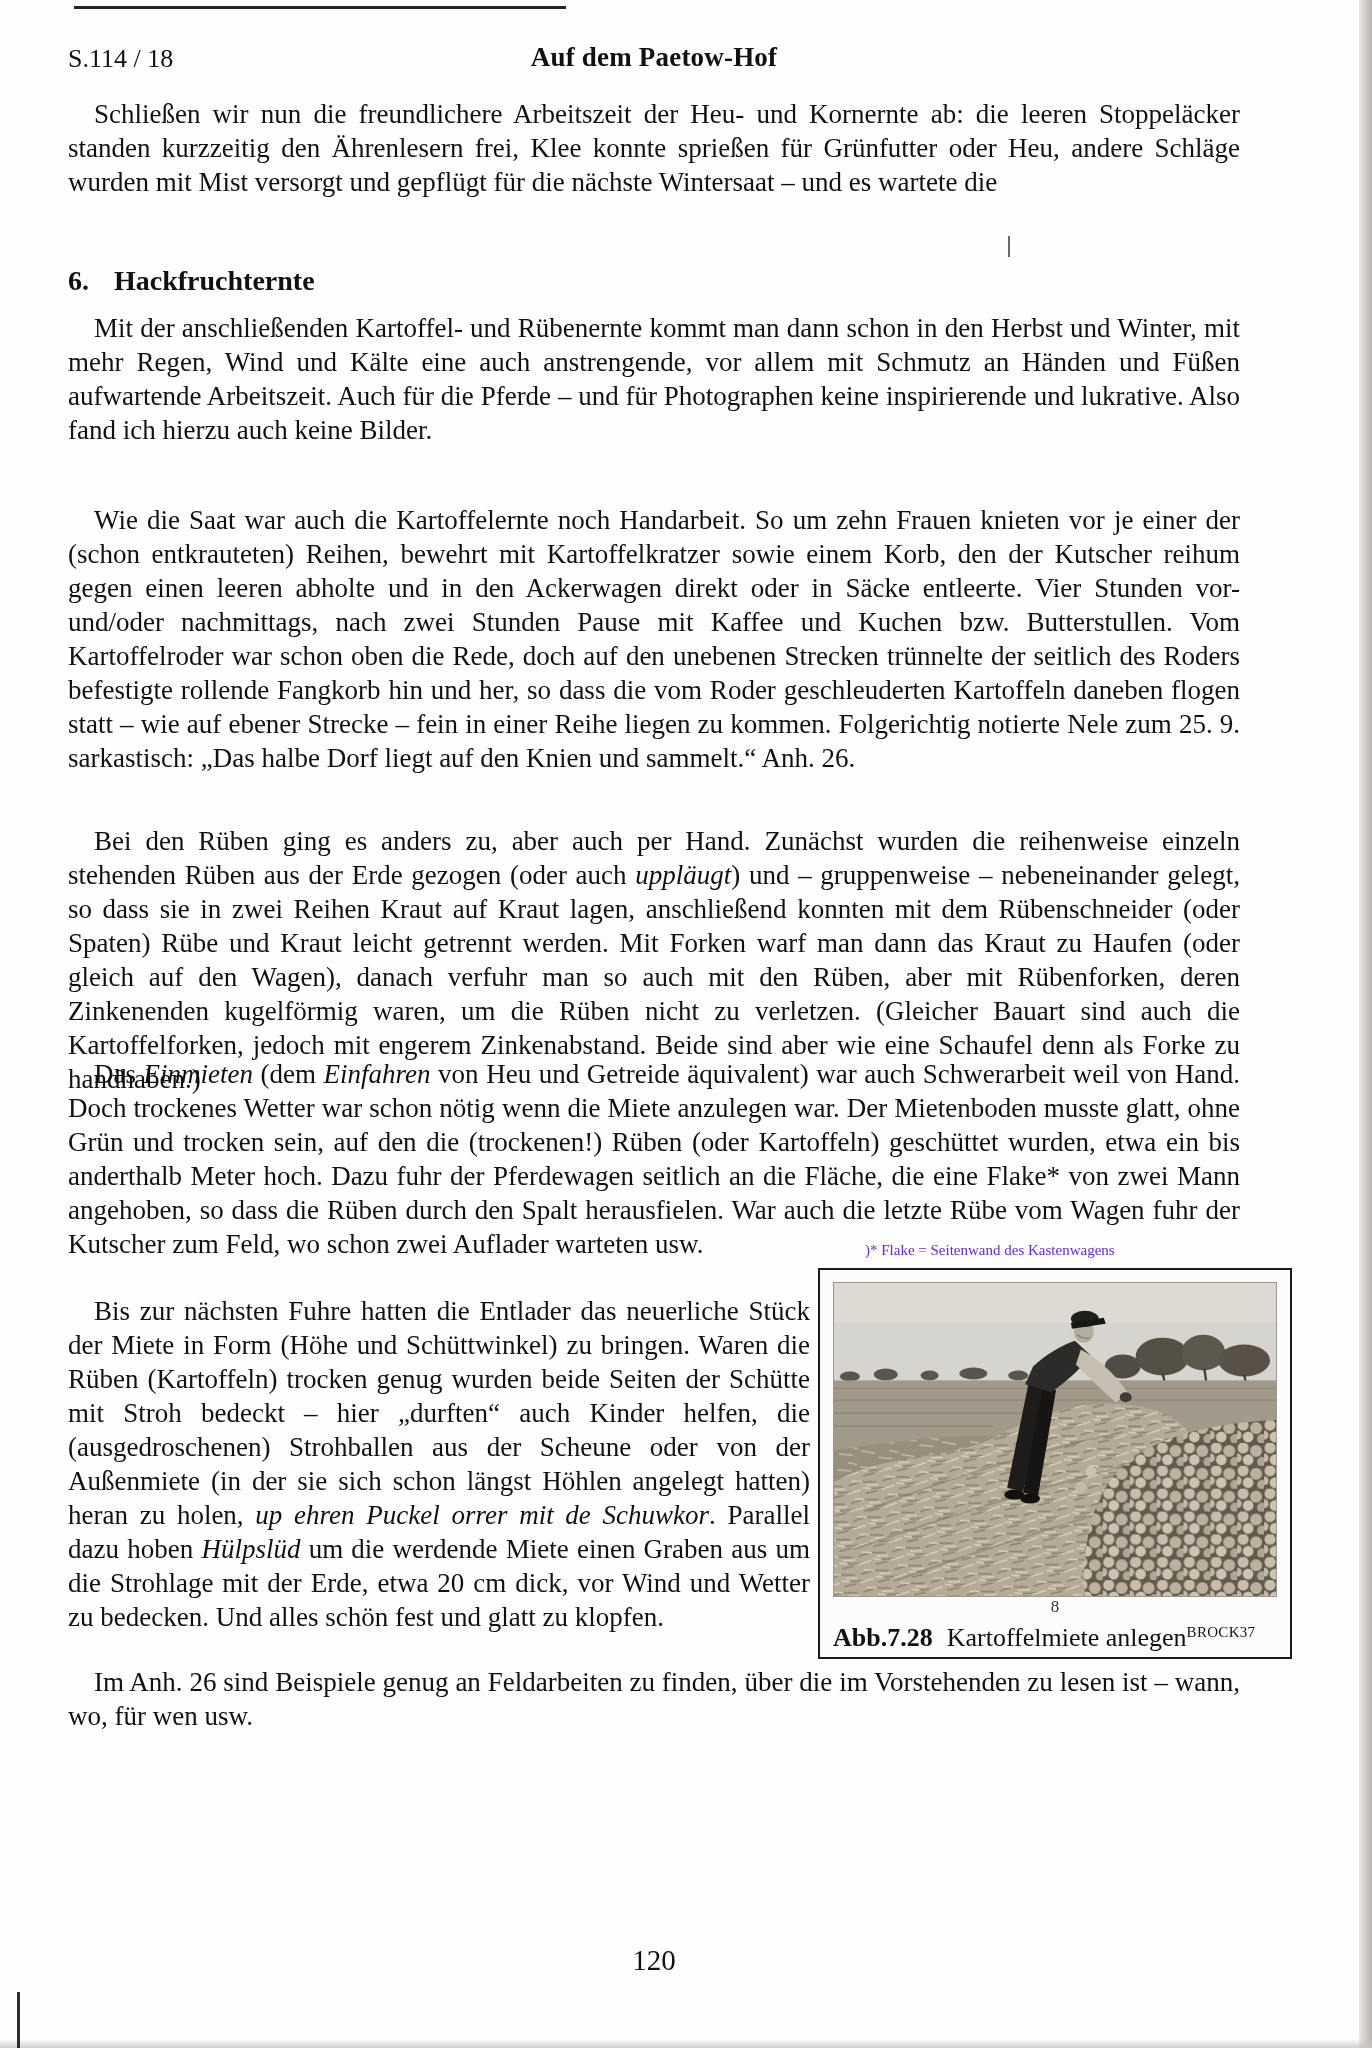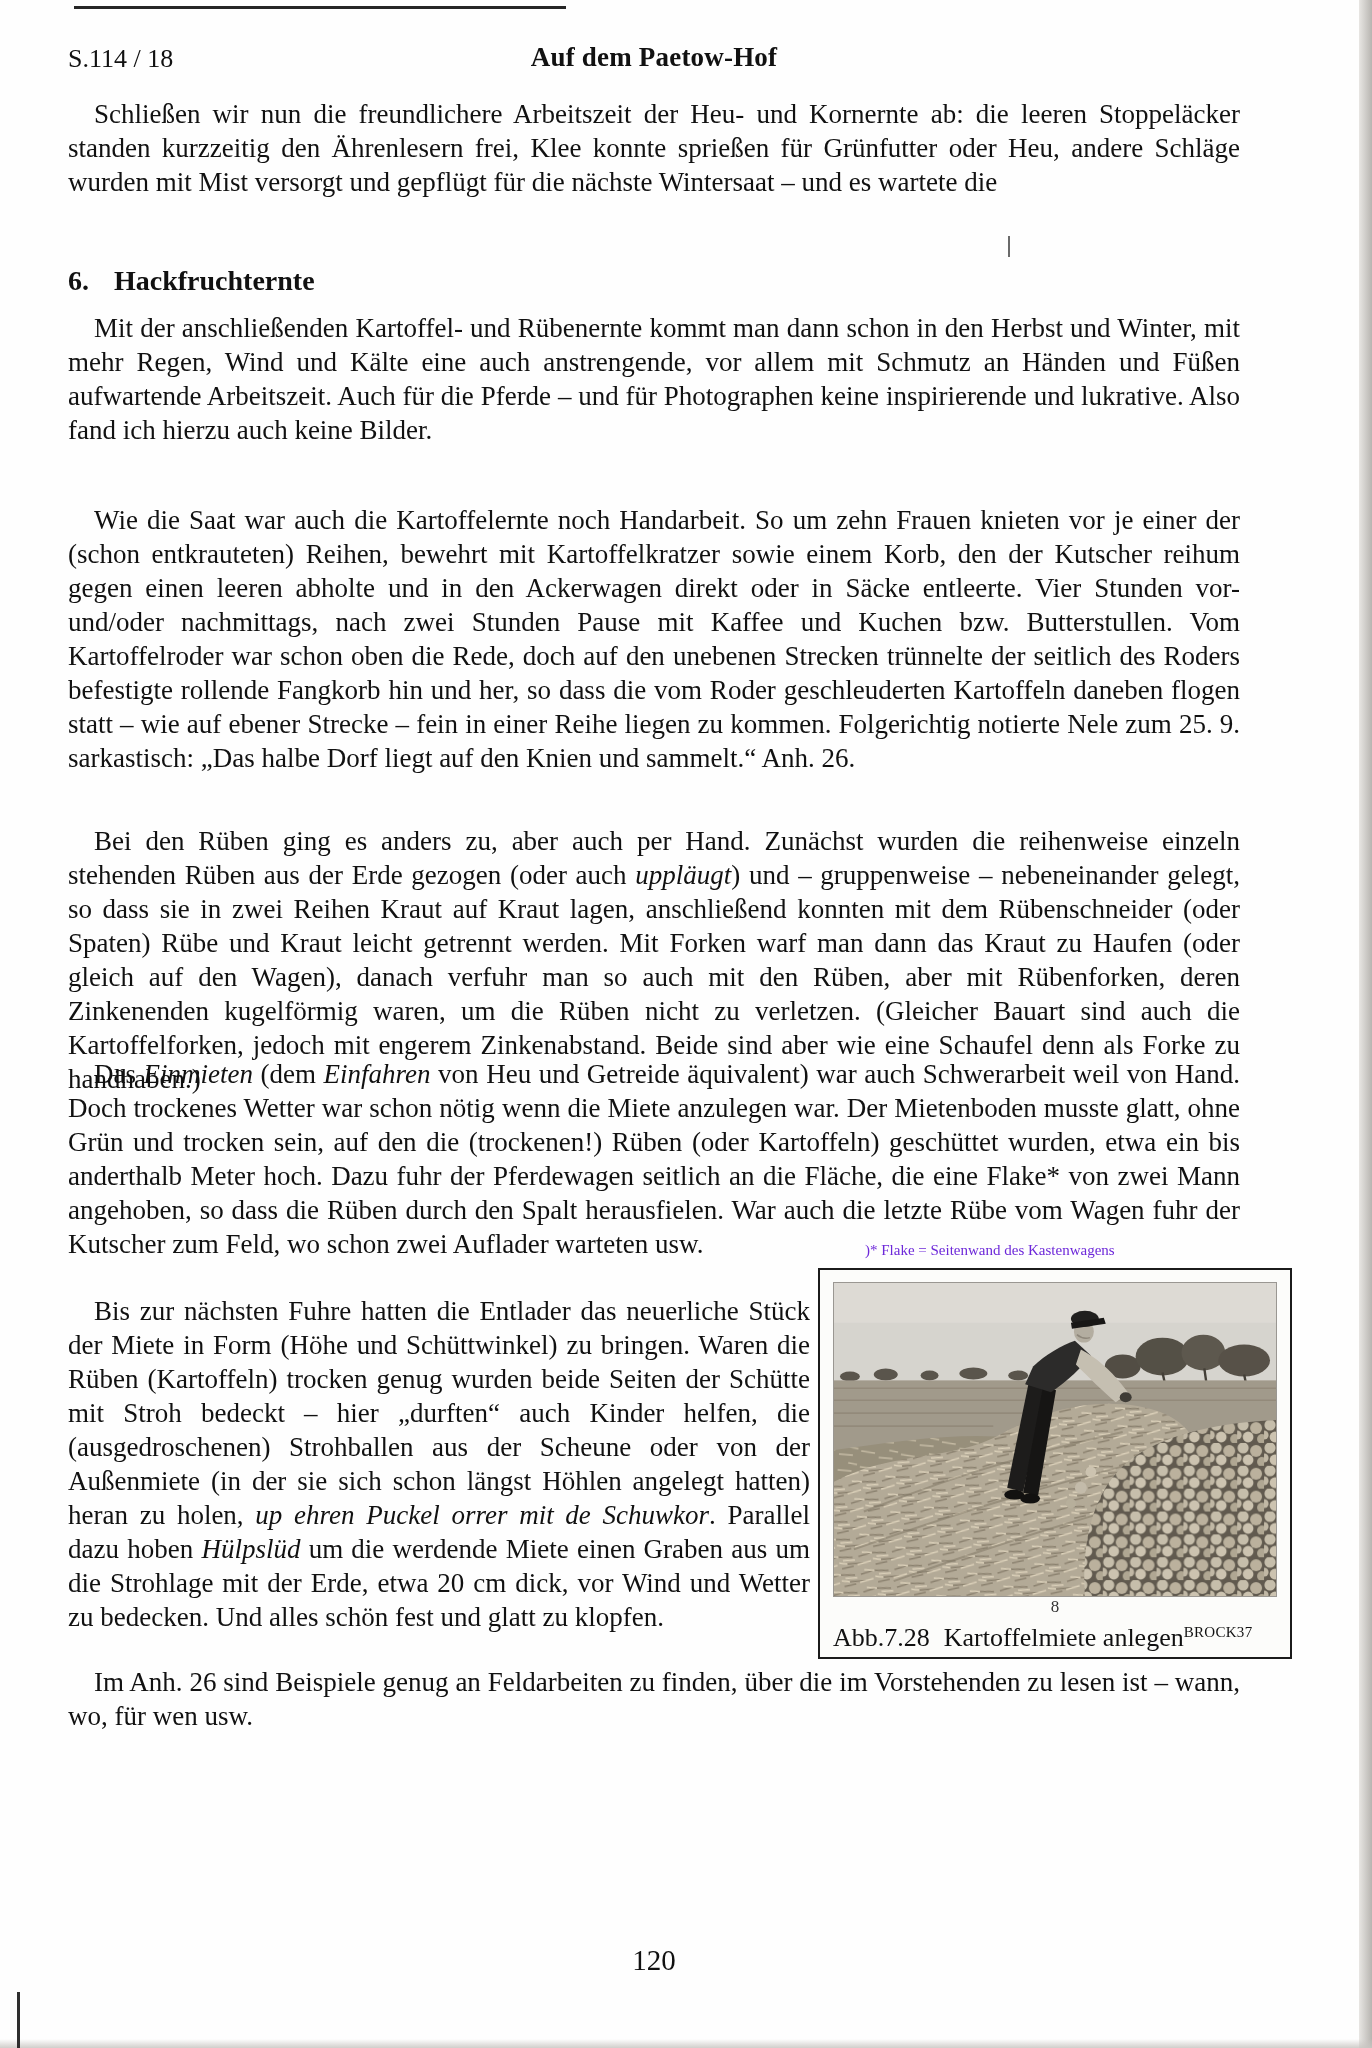--- a/index.html
+++ b/index.html
@@ -51,21 +51,21 @@
   .figure-box{
     position:absolute;left:818px;top:1268px;width:474px;height:391px;
     box-sizing:border-box;margin:0;
     background:#fcfcfa;border:2.5px solid #1b1b1b;
     padding:12px 12px 0 13px;
   }
   .photo-frame{width:444px;height:315px;border:1px solid #9a9792;box-sizing:border-box;background:#d8d6d1;}
   .photo-frame svg{display:block;width:100%;height:100%;}
   .photo-number{width:444px;text-align:center;font-size:17px;line-height:19px;color:#333;}
   .fig-caption{font-size:26px;line-height:30px;margin-top:1px;white-space:nowrap;}
-  .fig-caption .cap-label{font-weight:normal;margin-right:14px;}
+  .fig-caption .cap-label{font-weight:bold;margin-right:14px;}
   .fig-caption sup{font-size:15px;vertical-align:9px;letter-spacing:.3px;}
 </style>
 </head>
 <body>
 
 <div class="page">
 
   <div class="scan-top-line"></div>
   <div class="scan-right-band"></div>
   <div class="scan-bottom-band"></div>

